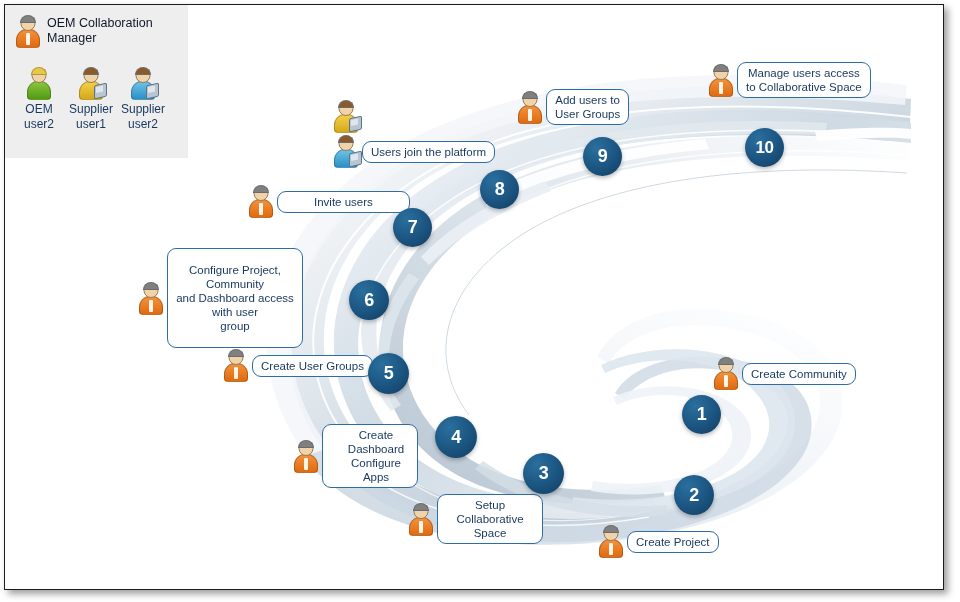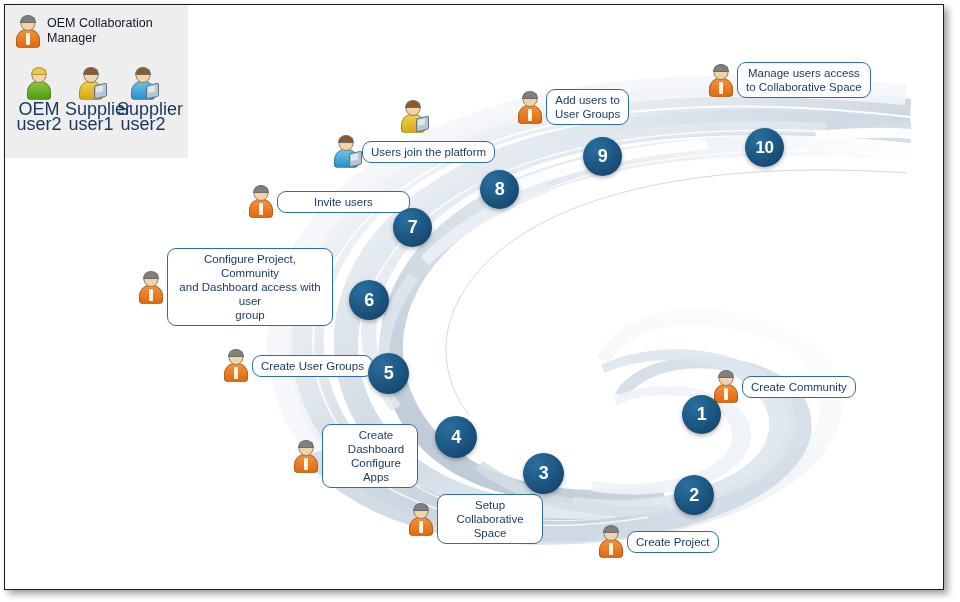--- a/index.html
+++ b/index.html
@@ -42,21 +42,21 @@
     width:112px;
   }
   .legend-users{
     position:absolute;left:8px;top:62px;
     display:flex;
   }
   .legend-user{
     width:52px;text-align:center;
   }
   .legend-user .lu-label{
-    font-size:18px;color:#17375e;line-height:15px;margin-top:2px;
+    font-size:12px;color:#17375e;line-height:15px;margin-top:2px;
   }
 
   
   .av{position:relative;display:inline-block;width:26px;height:33px;vertical-align:top;}
   .av .head{
     position:absolute;left:50%;top:1px;transform:translateX(-50%);
     width:15px;height:15px;border-radius:50%;
     background:#f0d3a8;border:1px solid #9a7a50;box-sizing:border-box;
   }
   .av .hair{
@@ -105,21 +105,21 @@
     border-radius:9px;
     color:#17375e;
     font-size:11.5px;
     line-height:14px;
     text-align:center;
     padding:3px 8px;
     white-space:pre-line;
     box-sizing:border-box;
   }
   .callout .avwrap{margin-right:3px;flex:0 0 auto;}
-  .callout.stack{flex-direction:column;align-items:center;}
+  .callout.stack{flex-direction:column;align-items:flex-start;}
 
   
   .marker{
     position:absolute;z-index:28;
     border-radius:50%;
     background:radial-gradient(circle at 34% 28%,#2a6f9e 0%,#1b5480 55%,#123c5e 100%);
     color:#ffffff;
     font-size:18px;font-weight:bold;
     display:flex;align-items:center;justify-content:center;
     box-shadow:0 2px 4px rgba(0,0,0,.28);
@@ -271,21 +271,21 @@
     <span class="avwrap">
       <span class="av gray"><span class="body"></span><span class="tie"></span><span class="head"></span><span class="hair"></span></span>
     </span>
     <span class="bubble" style="padding:3px 36px;">Invite users</span>
   </div>
 
   <div class="callout" style="left:133px;top:243px;">
     <span class="avwrap">
       <span class="av gray"><span class="body"></span><span class="tie"></span><span class="head"></span><span class="hair"></span></span>
     </span>
-    <span class="bubble" style="width:166px;padding:3px 6px;">Configure Project, Community
+    <span class="bubble" style="width:136px;padding:14px 6px;">Configure Project, Community
 and Dashboard access with user
 group</span>
   </div>
 
   <div class="callout" style="left:218px;top:344px;">
     <span class="avwrap">
       <span class="av gray"><span class="body"></span><span class="tie"></span><span class="head"></span><span class="hair"></span></span>
     </span>
     <span class="bubble">Create User Groups</span>
   </div>
@@ -306,21 +306,21 @@
 Collaborative Space</span>
   </div>
 
   <div class="callout" style="left:593px;top:520px;">
     <span class="avwrap">
       <span class="av gray"><span class="body"></span><span class="tie"></span><span class="head"></span><span class="hair"></span></span>
     </span>
     <span class="bubble">Create Project</span>
   </div>
 
-  <div class="callout" style="left:708px;top:365px;">
+  <div class="callout" style="left:708px;top:352px;">
     <span class="avwrap">
       <span class="av gray"><span class="body"></span><span class="tie"></span><span class="head"></span><span class="hair"></span></span>
     </span>
     <span class="bubble">Create Community</span>
   </div>
 
   <div class="marker" style="left:677px;top:390px;width:39px;height:39px;">1</div>
   <div class="marker" style="left:669px;top:470px;width:40px;height:40px;">2</div>
   <div class="marker" style="left:518px;top:448px;width:41px;height:41px;">3</div>
   <div class="marker" style="left:430px;top:411px;width:42px;height:42px;">4</div>

